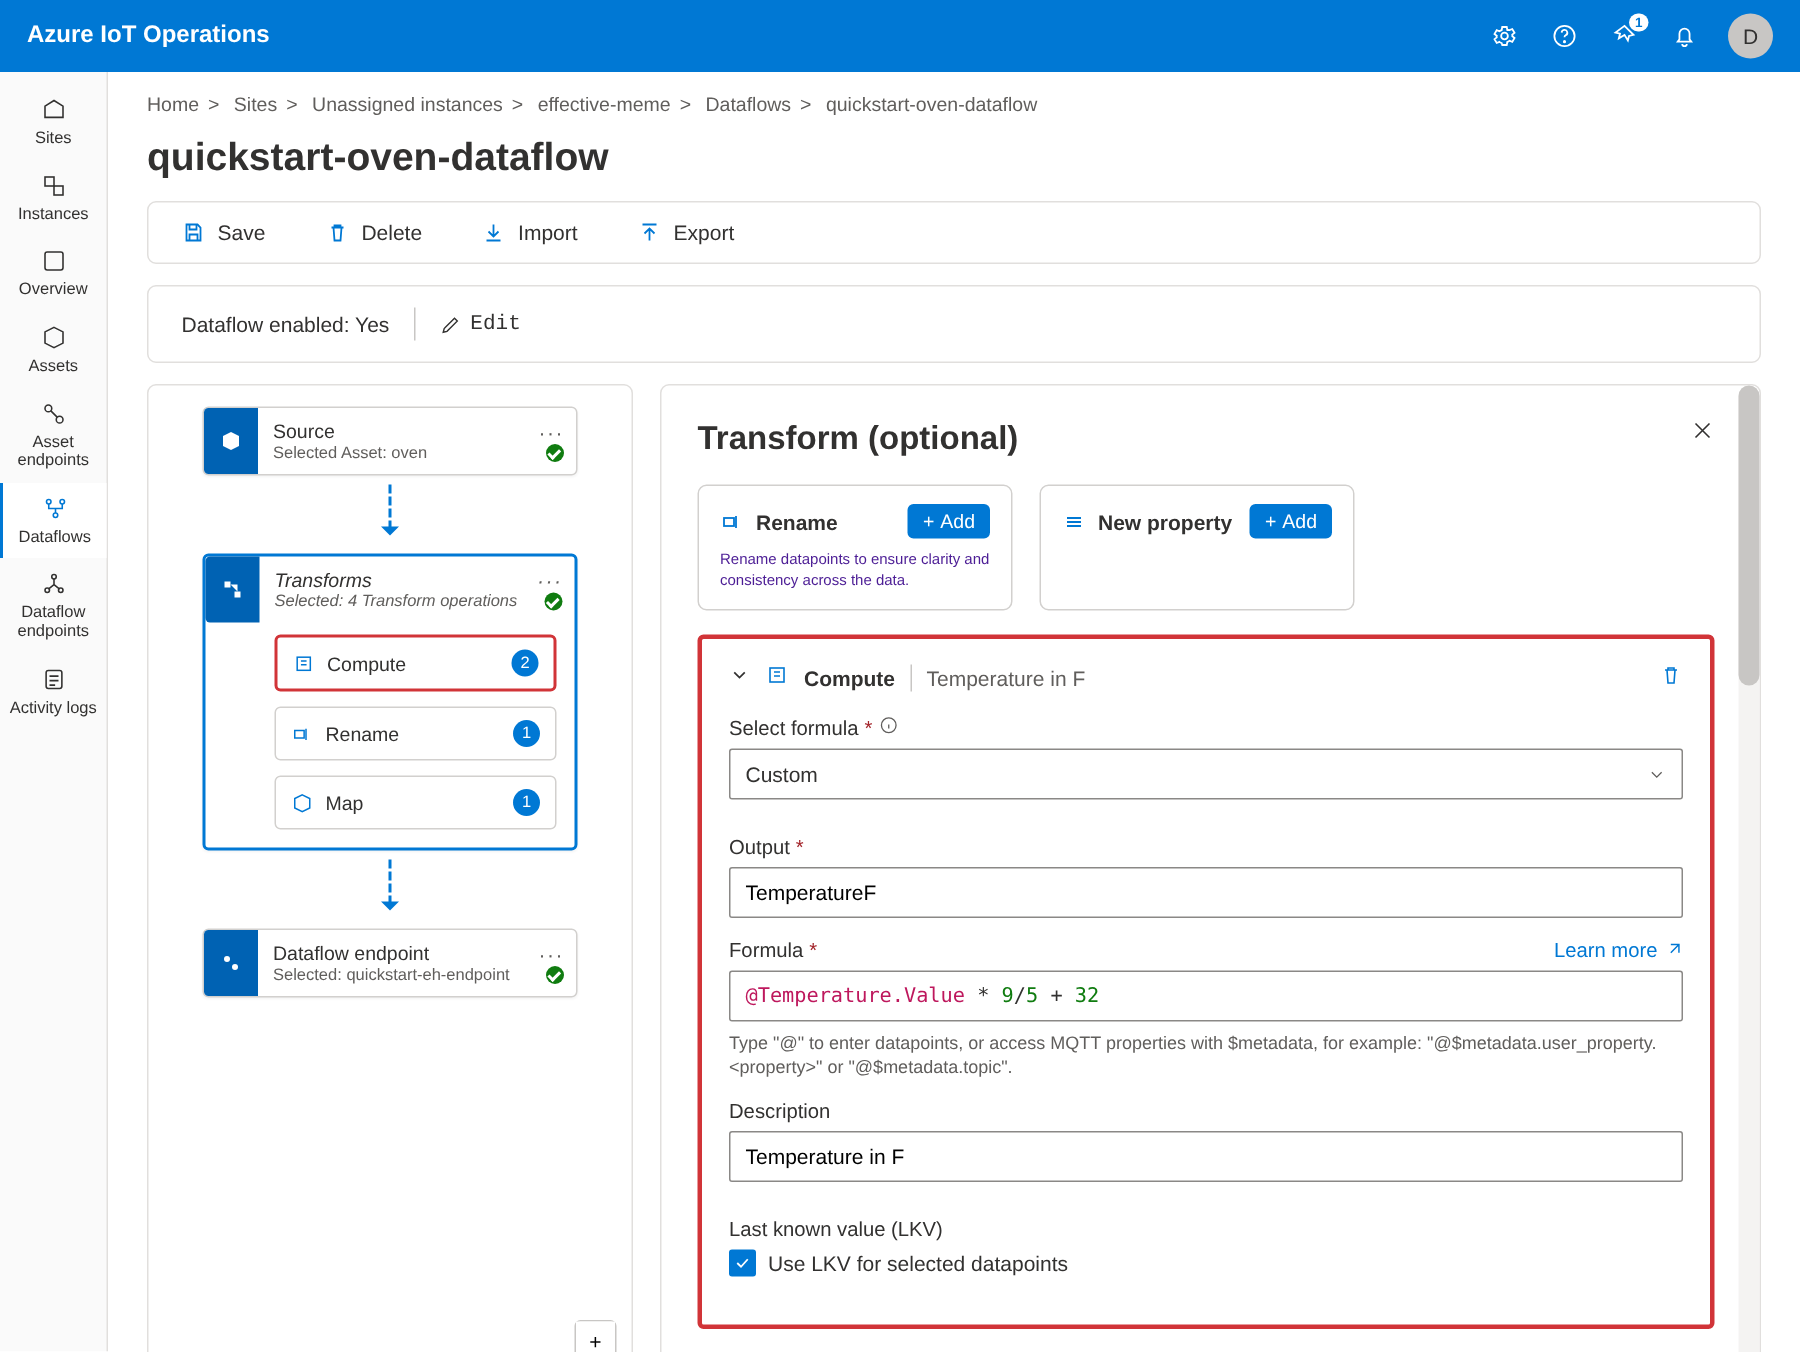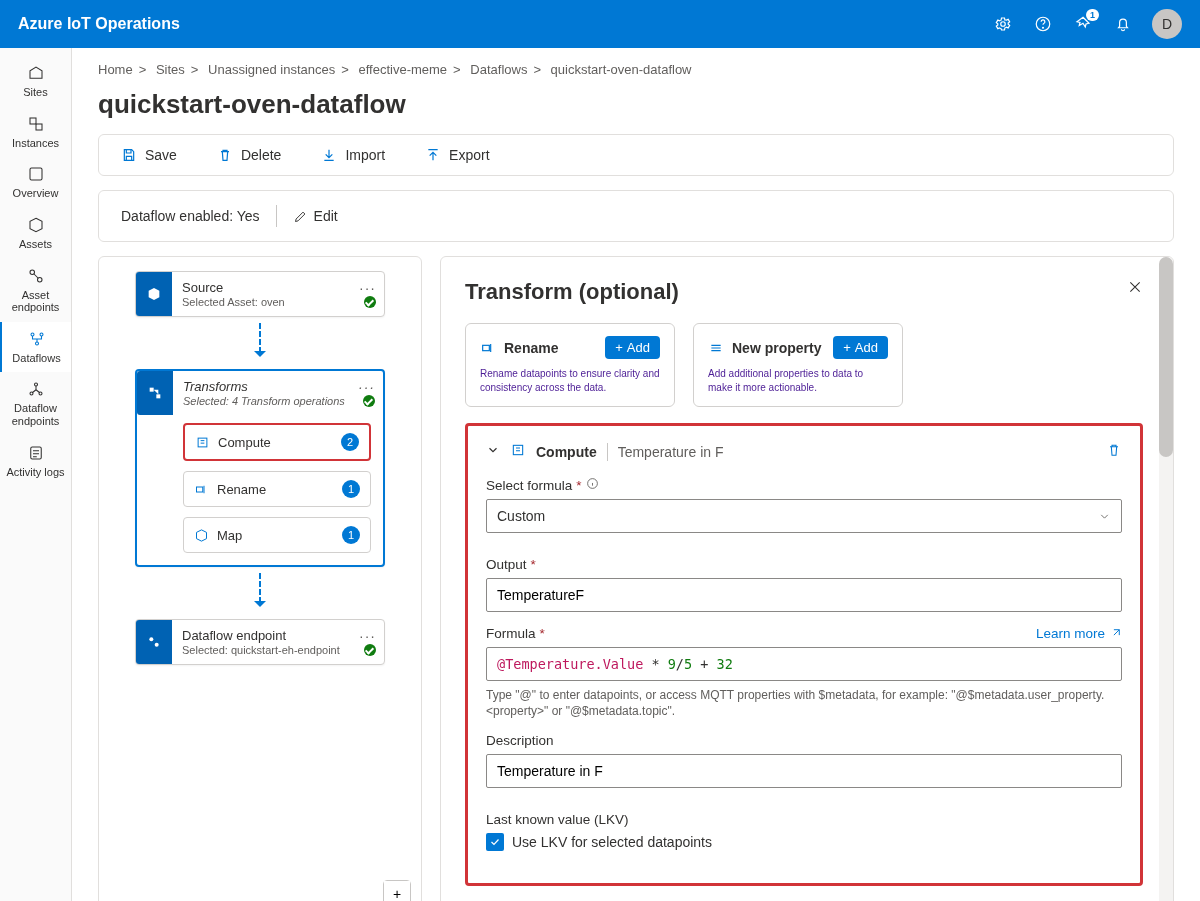--- a/index.html
+++ b/index.html
@@ -27,21 +27,21 @@
   .crumbs span.sep { margin:0 6px; color:#605e5c;}
   .crumbs .link { cursor:pointer; }
   h1.page-title { font-size:26px; font-weight:600; margin-bottom:14px;}
   
   .cmdbar { border:1px solid #e1dfdd; border-radius:6px; padding:12px 22px; display:flex; gap:40px;}
   .cmd { display:flex; align-items:flex-start; gap:8px; cursor:pointer; color:#323130; font-size:14px;}
   .cmd svg { width:16px; height:16px; stroke:#0078d4; fill:none; stroke-width:1.8;}
   
   .enabled-bar { margin-top:14px; border:1px solid #e1dfdd; border-radius:6px; padding:14px 22px; display:flex; align-items:center; gap:16px;}
   .divider-v { width:1px; height:22px; background:#c8c6c4;}
-  .edit-link { display:flex; align-items:center; gap:6px; cursor:pointer;}
+  .edit-link { display:flex; align-items:center; gap:6px; cursor:pointer;font-family:Liberation Mono, monospace;}
   .edit-link svg{ width:15px; height:15px; stroke:#323130; fill:none; stroke-width:1.5;}
   
   .dual { margin-top:14px; display:flex; gap:18px; }
   
   .canvas-wrap { width:324px; border:1px solid #e1dfdd; border-radius:6px; position:relative; padding:14px 10px 52px 10px; background:#fff;}
   .zoom-ctrl { position:absolute; right:10px; bottom:10px; border:1px solid #c8c6c4; border-radius:4px; background:#fff; display:flex; flex-direction:column; }
   .zoom-ctrl button { width:26px; height:26px; border:none; background:#fff; cursor:pointer; font-size:14px; display:flex; align-items:center; justify-content:center;}
   .zoom-ctrl button + button { border-top:1px solid #e1dfdd;}
   .node-card { width:250px; margin:0 auto 0 auto; background:#fff; border:1px solid #d2d0ce; border-radius:4px; box-shadow:0 1px 2px rgba(0,0,0,.05); display:flex; position:relative;}
   .node-card.selected { border:2px solid #0078d4;}
@@ -377,21 +377,20 @@
               <div class="tile-desc">Rename datapoints to ensure clarity and consistency across the data.</div>
             </div>
             <div class="tile">
               <div class="tile-h">
                 <svg viewBox="0 0 24 24">
                     <path d="M5 8h14M5 12h14M5 16h14"></path>
                   </svg>
                 <span class="nm">New property</span>
                 <button class="add-btn">+ <span>Add</span></button>
               </div>
-              <div class="tile-desc">Add additional properties to data to make it more actionable.</div>
             </div>
           </div>
 
           <div class="form-box">
             <div class="form-head">
               <span class="chev"><svg viewBox="0 0 24 24">
                     <path d="M6 9l6 6 6-6"></path>
                   </svg></span>
               <span class="ic"><svg viewBox="0 0 24 24">
                     <rect x="5" y="5" width="14" height="14"></rect>

